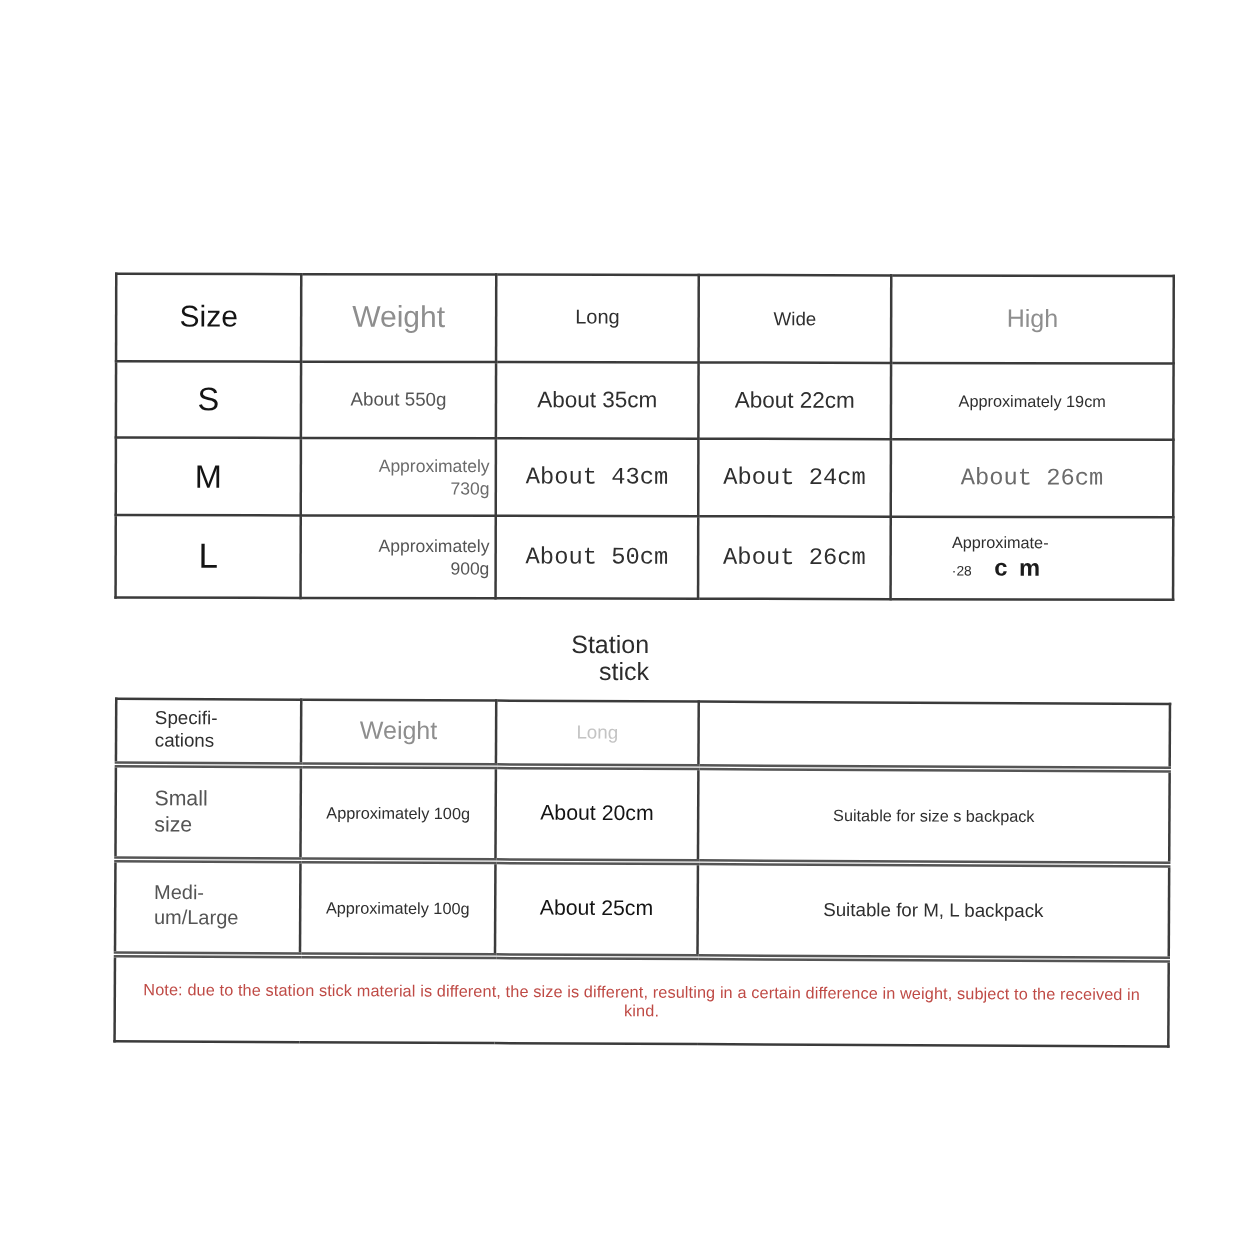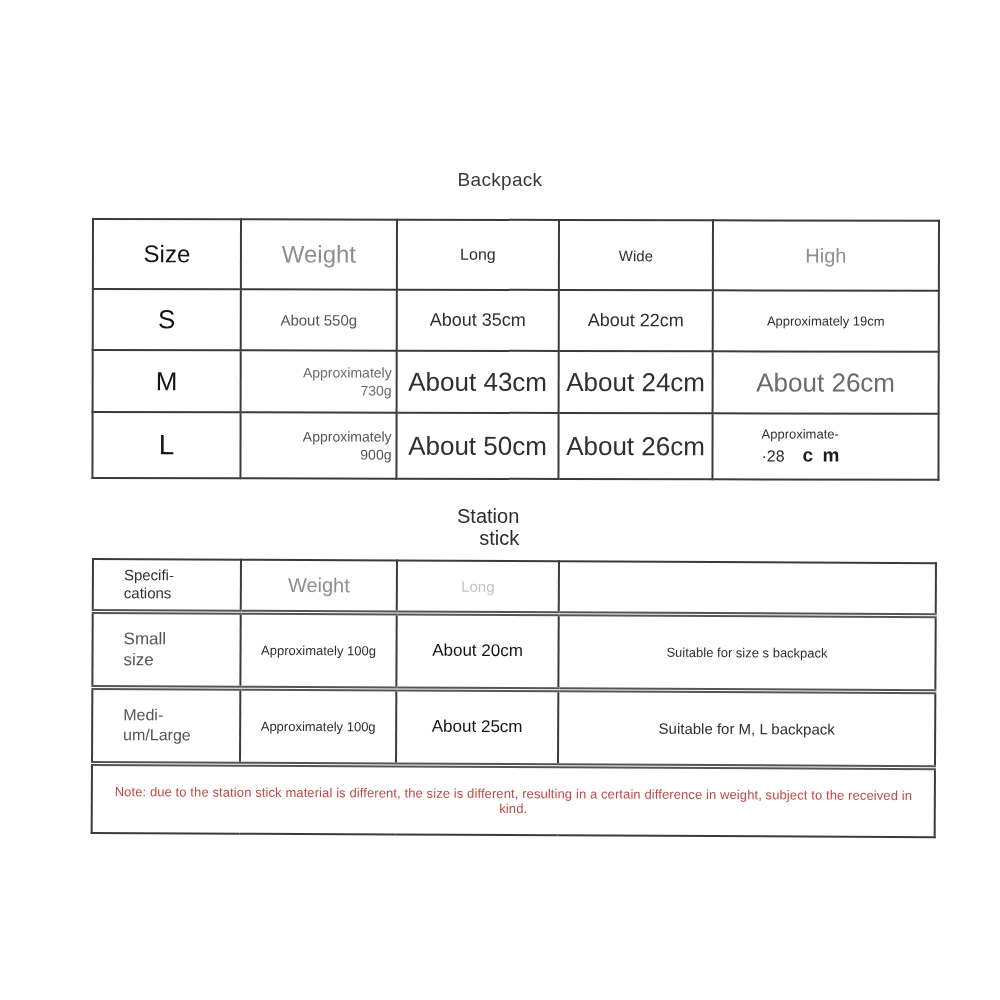--- a/index.html
+++ b/index.html
@@ -34,23 +34,23 @@
   th, td {
     text-align: center; vertical-align: middle;
     font-weight: normal; color: #2e2e2e; padding: 2px 4px;
     overflow: hidden; white-space: normal;
   }
 
   .blk { display: block; }
   .leftpad { text-align: right; line-height: 1.3; }
   .leftpad2 { text-align: left; padding-left: 30px; line-height: 1.25; }
 
-  .f12 { font-size: 16px; margin-top: 35px; } .f13 { font-size: 13px; } .f14 { font-size: 14px; }
+  .f12 { font-size: 11px; margin-top: 35px; } .f13 { font-size: 13px; } .f14 { font-size: 14px; }
   .f15 { font-size: 15px; } .f16 { font-size: 16px; } .f17 { font-size: 17px; }
-  .f18 { font-size: 18px; border-radius: 26px; } .f19 { font-size: 26px; } .f20 { font-size: 20px; }
+  .f18 { font-size: 18px; border-radius: 26px; } .f19 { font-size: 19px; font-family: Liberation Mono, monospace; } .f20 { font-size: 20px; }
   .f24 { font-size: 24px; } .f26 { font-size: 26px; } .f28 { font-size: 28px; }
 
   .ink   { color: #141414; }
   .dark  { color: #2f2f2f; }
   .dim   { color: #555555; }
   .mgray { color: #6b6b6b; }
   .gray  { color: #8e8e8e; }
   .light { color: #c4c4c4; }
 
   .hi-l { text-align: left; padding-left: 44px; line-height: 1.25; }
@@ -59,21 +59,20 @@
 
   .note {
     color: #bf4a45; font-size: 13px; text-align: center; padding: 4px 6px; letter-spacing: 0.1px;
   }
 </style>
 </head>
 <body>
 
 <div class="page">
 
-  <div class="title1">Backpack</div>
 
   <div class="t1wrap">
     <table id="t1">
       <colgroup>
         <col style="width:148px">
           <col style="width:156px">
           <col style="width:162px">
         <col style="width:154px">
           <col style="width:226px">
       </colgroup>

